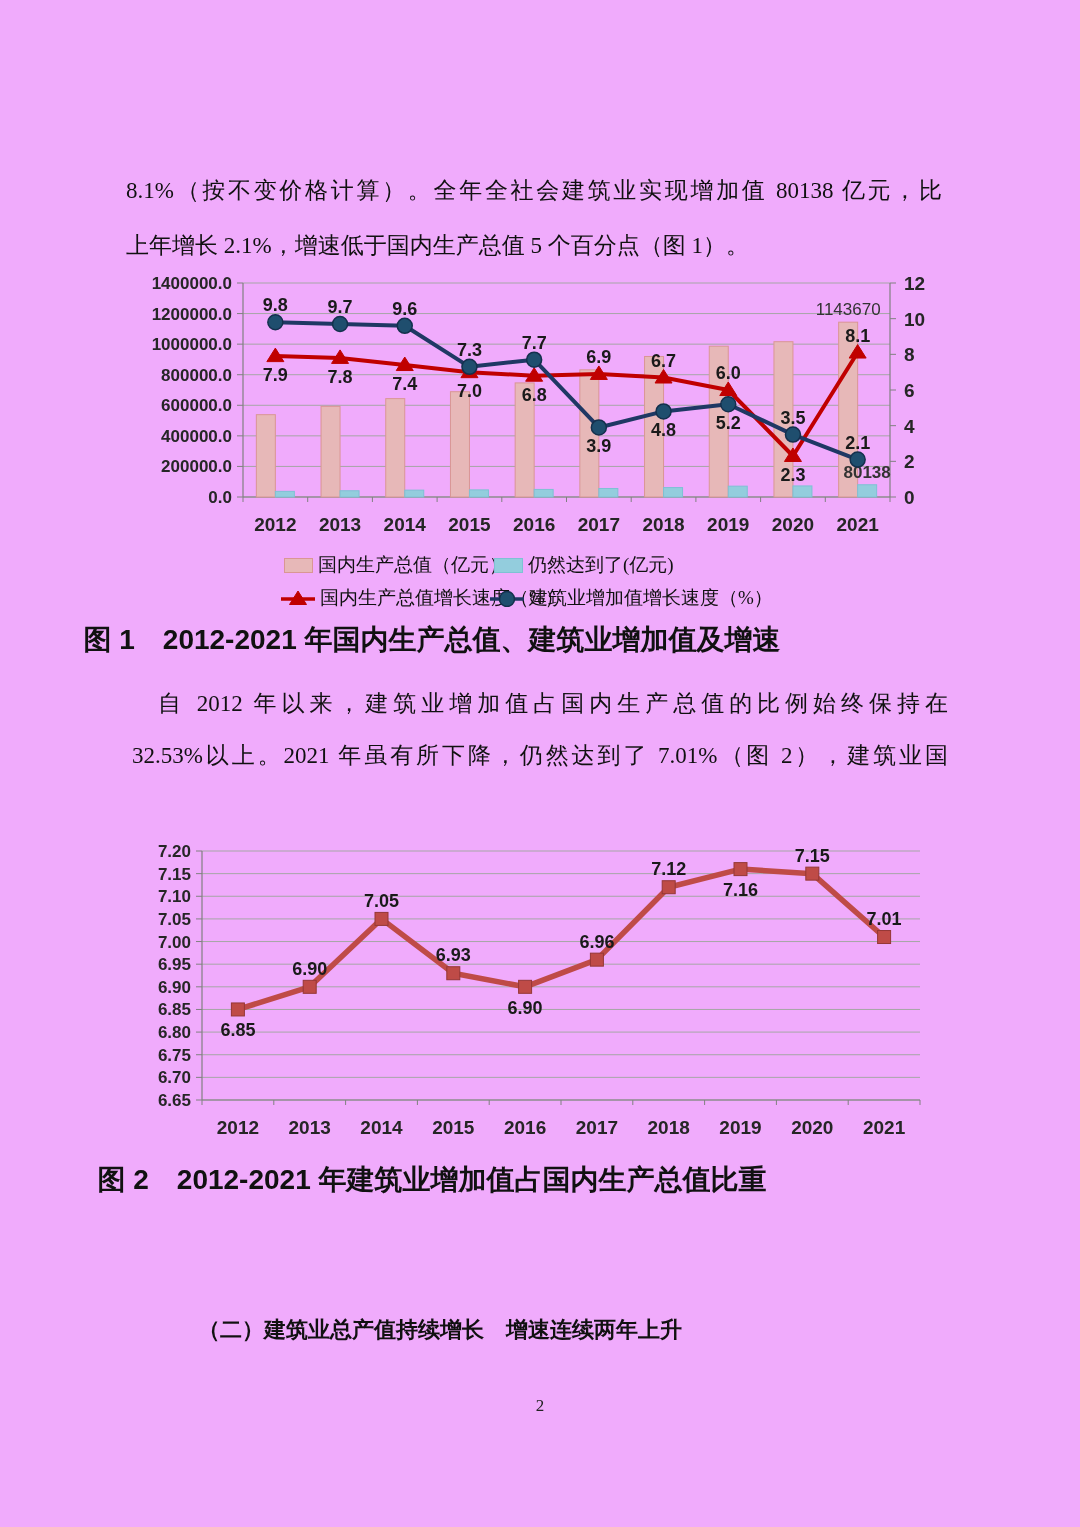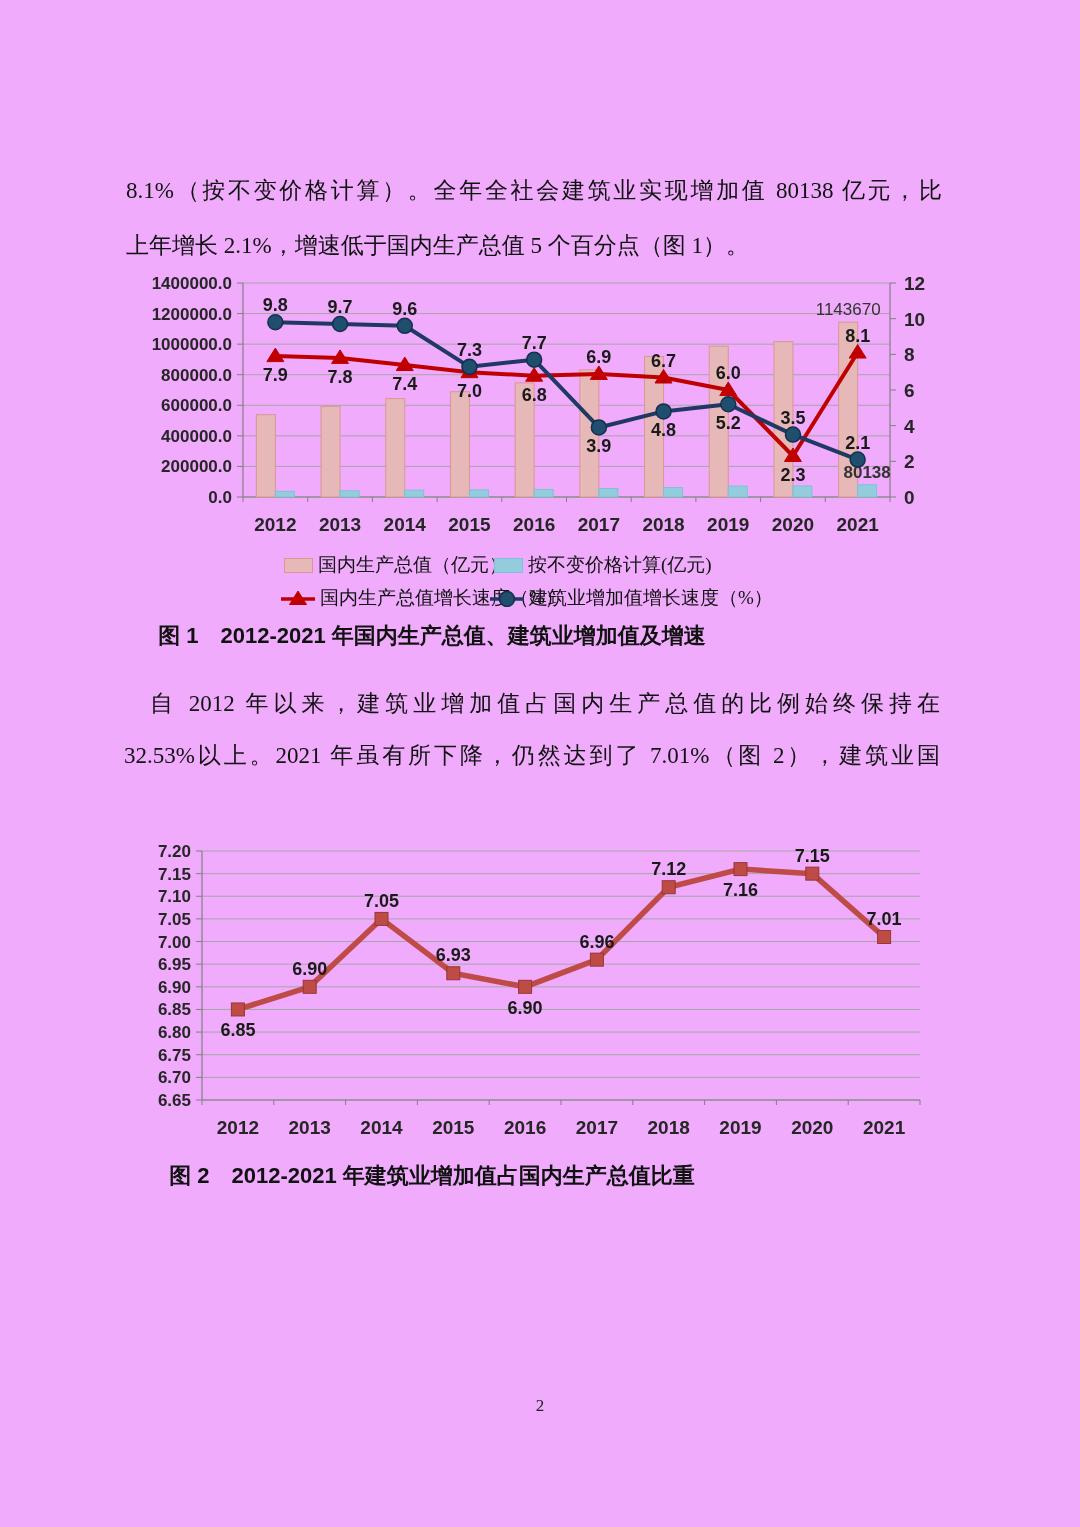--- a/index.html
+++ b/index.html
@@ -2,24 +2,24 @@
 <html><head>
 <meta charset="utf-8">
 <style>
   html,body{margin:0;padding:0;background:#ffffff;}
   .page{position:relative;width:1080px;height:1527px;background:#f0abfc;overflow:hidden;
         font-family:"Liberation Serif","DejaVu Serif",serif;color:#000;}
   .para{position:absolute;font-size:23px;color:#111;}
   .pline{display:block;}
   .just{text-align:justify;text-align-last:justify;}
   #para1{left:126px;top:140px;width:816px;line-height:55px;}
-  #para2{left:124px;top:655px;width:816px;line-height:52px;}
+  #para2{left:132px;top:655px;width:816px;line-height:52px;}
   #para2 .indent{padding-left:26px;}
   .fig-caption{position:absolute;left:0;width:864px;text-align:center;
-        font-family:"Liberation Sans","DejaVu Sans",sans-serif;font-weight:bold;font-size:22px;color:#111;}
+        font-family:"Liberation Sans","DejaVu Sans",sans-serif;font-weight:bold;font-size:28px;color:#111;}
   #caption1{top:621px;}
   #caption2{top:1161px;}
   .section-heading{position:absolute;left:198px;top:1315px;font-size:22px;font-weight:bold;color:#111;}
   .page-number{position:absolute;left:0;top:1396px;width:1080px;text-align:center;font-size:17px;color:#222;}
   .chart-svg{position:absolute;left:120px;}
   #fig1-svg{top:262px;width:860px;height:290px;}
   #fig2-svg{top:835px;width:860px;height:310px;}
   .legend-item{position:absolute;display:flex;align-items:center;gap:5px;height:18px;
         font-size:19px;color:#111;white-space:nowrap;}
   .sw-bar{display:inline-block;width:27px;height:13px;border:1px solid transparent;}
@@ -164,21 +164,21 @@
       <text x="792.95" y="531" text-anchor="middle" font-size="19" font-weight="bold" fill="#262626">2020</text>
       <text x="857.65" y="531" text-anchor="middle" font-size="19" font-weight="bold" fill="#262626">2021</text>
     </svg>
 
   <div class="legend-item" style="left:284px;top:556px">
     <span class="sw-bar" style="background: rgb(231, 184, 184); border-color: rgb(217, 150, 148);"></span>
     <span>国内生产总值（亿元）</span>
   </div>
   <div class="legend-item" style="left:494px;top:556px">
     <span class="sw-bar" style="background: rgb(147, 205, 221); border-color: rgb(126, 193, 212);"></span>
-    <span>按不变价格计算(亿元)</span>
+    <span>仍然达到了(亿元)</span>
   </div>
   <div class="legend-item" style="left:281px;top:589px">
     <span class="sw-line"><svg viewBox="0 0 34 16" width="34" height="16">
           <line x1="0" y1="8" x2="34" y2="8" stroke="#c00000" stroke-width="3.5"></line>
           <polygon points="17,0 8.5,13.5 25.5,13.5" fill="#c00000" stroke="#c00000"></polygon>
         </svg></span>
     <span>国内生产总值增长速度（%）</span>
   </div>
   <div class="legend-item" style="left:490px;top:589px">
     <span class="sw-line"><svg viewBox="0 0 34 16" width="34" height="16">
@@ -273,16 +273,17 @@
       <text x="525.0999999999999" y="1134" text-anchor="middle" font-size="19" font-weight="bold" fill="#262626">2016</text>
       <text x="596.9" y="1134" text-anchor="middle" font-size="19" font-weight="bold" fill="#262626">2017</text>
       <text x="668.7" y="1134" text-anchor="middle" font-size="19" font-weight="bold" fill="#262626">2018</text>
       <text x="740.5" y="1134" text-anchor="middle" font-size="19" font-weight="bold" fill="#262626">2019</text>
       <text x="812.3" y="1134" text-anchor="middle" font-size="19" font-weight="bold" fill="#262626">2020</text>
       <text x="884.1" y="1134" text-anchor="middle" font-size="19" font-weight="bold" fill="#262626">2021</text>
     </svg>
 
   <div class="fig-caption" id="caption2">图 2　2012-2021 年建筑业增加值占国内生产总值比重</div>
 
+  <div class="section-heading">（二）建筑业总产值持续增长　增速连续两年上升</div>
 
   <div class="page-number">2</div>
 
 </div>
 
 </body></html>

